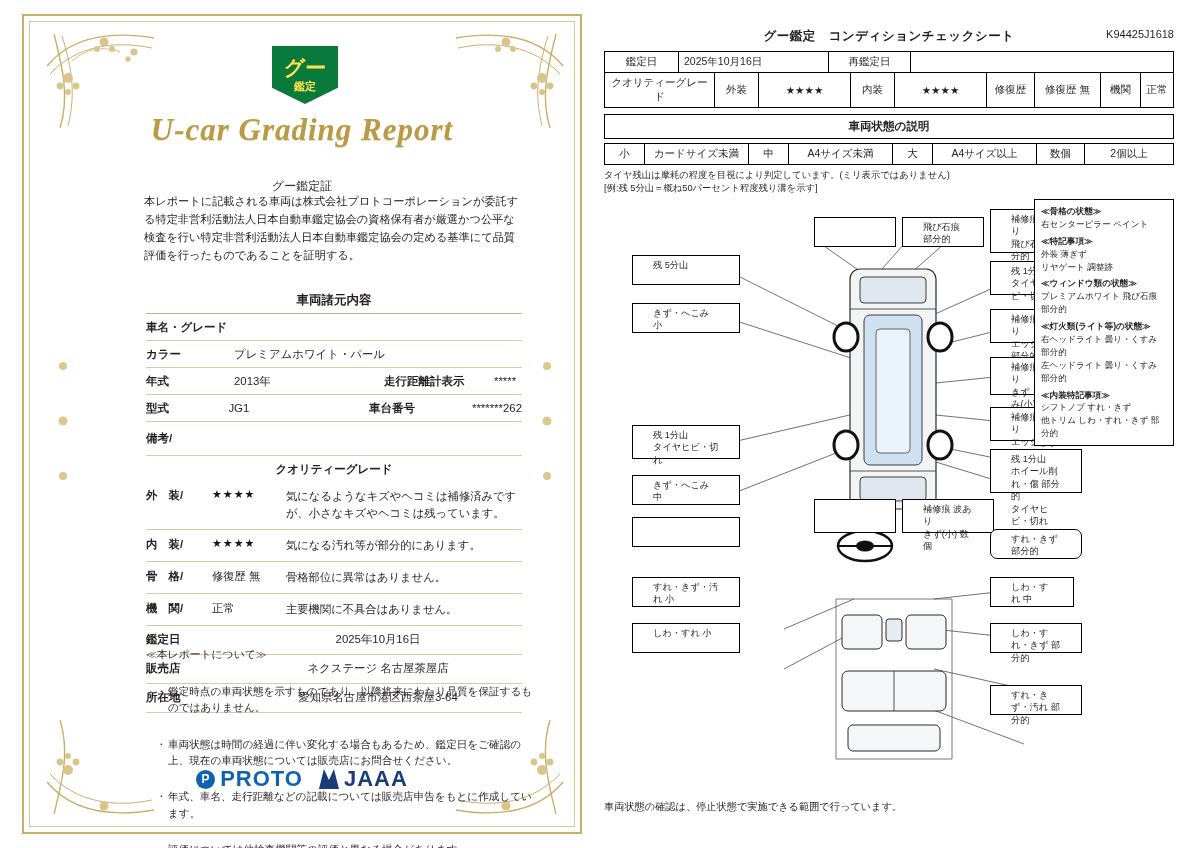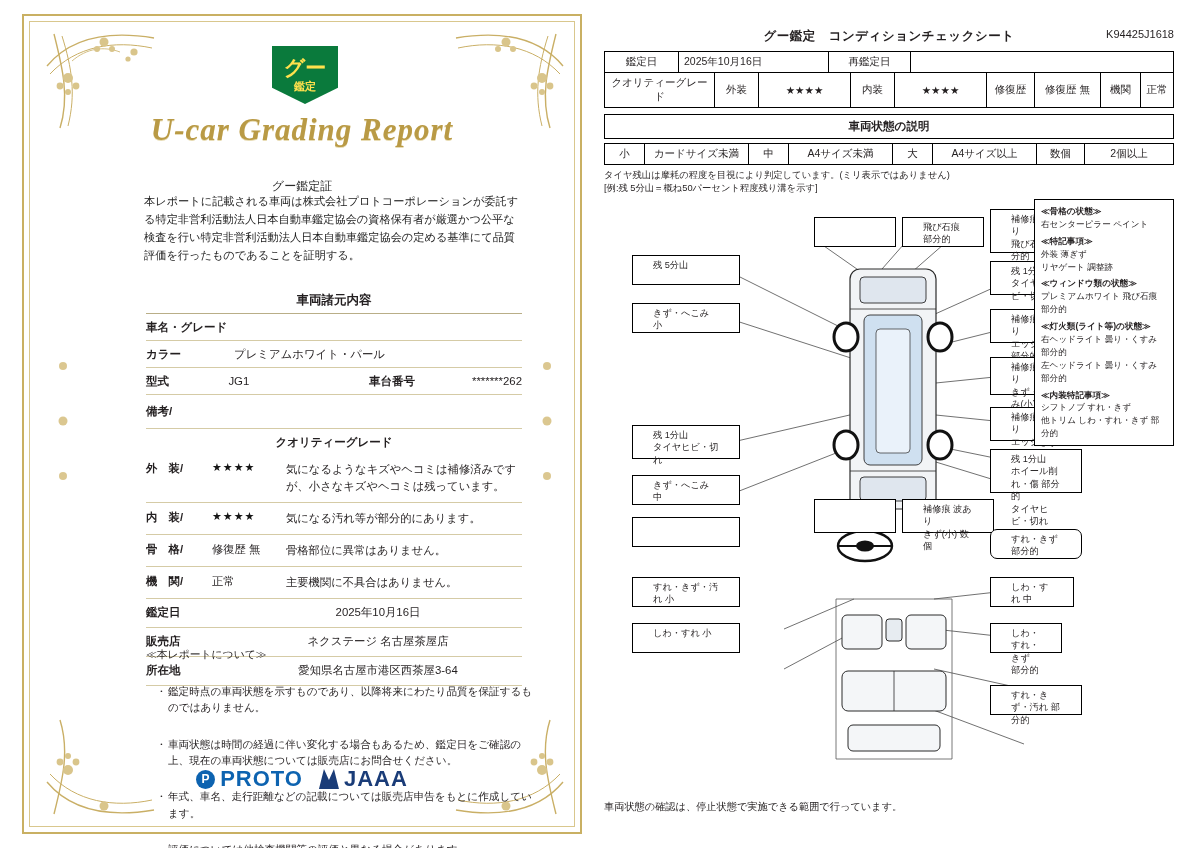--- a/index.html
+++ b/index.html
@@ -267,20 +267,26 @@
 
       <div class="spec-wrap">
         <div class="sec-head rule-dark">車両諸元内容</div>
 
         <div class="row">
           <div class="lb">車名・グレード</div>
         </div>
         <div class="row">
           <div class="lb">カラー</div>
           <div class="vl">プレミアムホワイト・パール</div>
+        </div>
+        <div class="row">
+          <div class="lb">年式</div>
+          <div class="vl2">2013年</div>
+          <div class="lb" style="width:110px">走行距離計表示</div>
+          <div class="vl">*****</div>
         </div>
         <div class="row">
           <div class="lb">型式</div>
           <div class="vl2">JG1</div>
           <div class="lb" style="width:110px">車台番号</div>
           <div class="vl">*******262</div>
         </div>
         <div class="row" style="height:34px">
           <div class="lb">備考/</div>
           <div class="vl"></div>
@@ -489,21 +495,21 @@
 
         <div class="dbox" style="left:8px; top:276px; width:108px; height:30px;">きず・へこみ 中</div>
         <div class="dbox" style="left:8px; top:318px; width:108px; height:30px;"></div>
         <div class="dbox" style="left:278px; top:300px; width:92px; height:34px;">補修痕 波あり<br>きず(小) 数個</div>
         <div class="dbox" style="left:190px; top:300px; width:82px; height:34px;"></div>
 
         <div class="dbox" style="left:366px; top:330px; width:92px; height:30px;border-radius:7px;">すれ・きず 部分的</div>
         <div class="dbox" style="left:8px; top:378px; width:108px; height:30px;">すれ・きず・汚れ 小</div>
         <div class="dbox" style="left:366px; top:378px; width:84px; height:30px;">しわ・すれ 中</div>
         <div class="dbox" style="left:8px; top:424px; width:108px; height:30px;">しわ・すれ 小</div>
-        <div class="dbox" style="left:366px; top:424px; width:72px; height:30px;">しわ・すれ・きず 部分的</div>
+        <div class="dbox" style="left:366px; top:424px; width:92px; height:30px;">しわ・すれ・きず 部分的</div>
         <div class="dbox" style="left:366px; top:486px; width:92px; height:30px;">すれ・きず・汚れ 部分的</div>
 
         <div class="legend-panel" style="top:0;">
           <div class="lh b">≪骨格の状態≫</div>
           <div>右センターピラー ペイント</div>
           <div class="lh b">≪特記事項≫</div>
           <div>外装 薄ぎず</div>
           <div>リヤゲート 調整跡</div>
           <div class="lh b">≪ウィンドウ類の状態≫</div>
           <div>プレミアムホワイト 飛び石痕 部分的</div>

